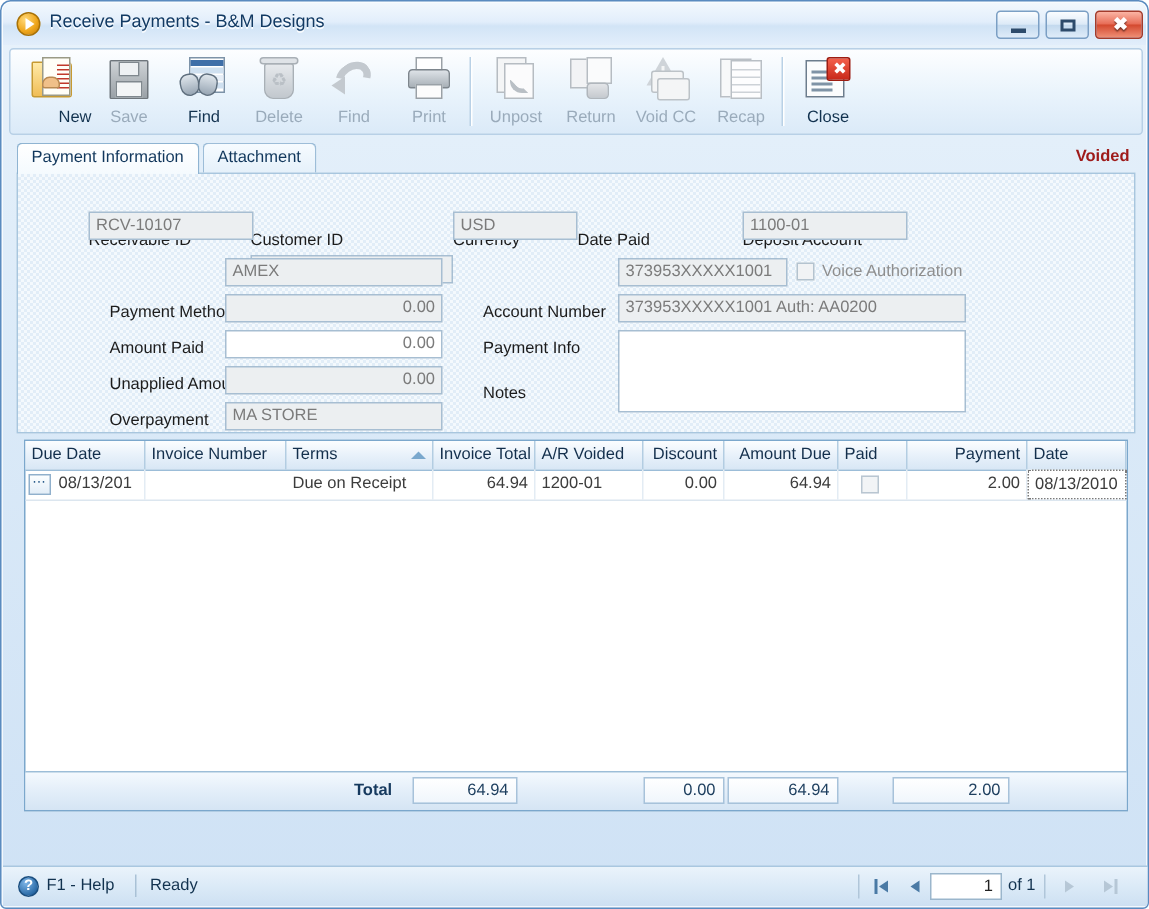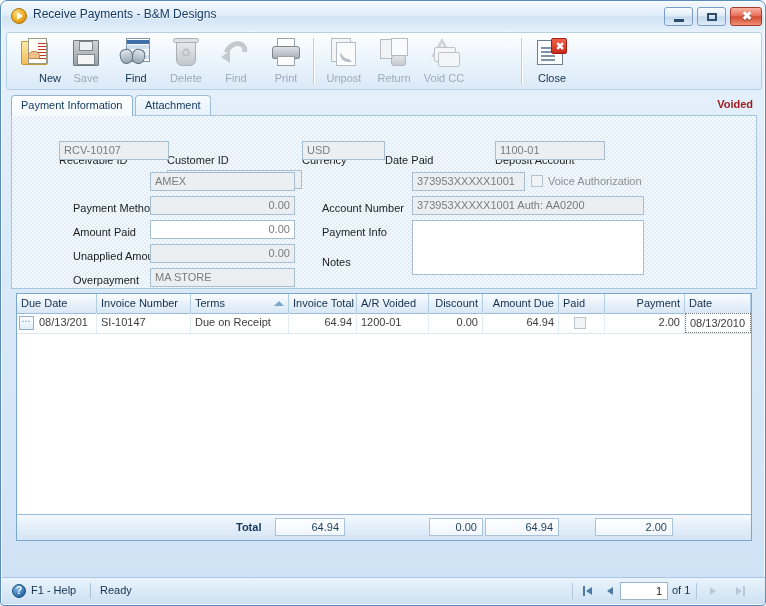--- a/index.html
+++ b/index.html
@@ -650,20 +650,32 @@
     <div class="tbtn dis" id="tb-void" style="left:412px;">
       <div class="glyph" id="i-void">
         <div class="ico tri"></div>
           <div class="ico bang"></div>
         <div class="ico c1"></div>
           <div class="ico c2"></div>
       </div>
       <div class="lbl">Void CC</div>
     </div>
 
+    <div class="tbtn dis" id="tb-recap" style="left:462px;">
+      <div class="glyph" id="i-recap">
+        <div class="ico p1"></div>
+        <div class="ico p2">
+            <div class="r" style="top:5px"></div>
+            <div class="r" style="top:10px"></div>
+            <div class="r" style="top:15px"></div>
+            <div class="r" style="top:20px"></div>
+          </div>
+      </div>
+      <div class="lbl">Recap</div>
+    </div>
 
     <div class="tsep" style="left:514px;"></div>
 
     <div class="tbtn" id="tb-close" style="left:520px;">
       <div class="glyph" id="i-close">
         <div class="ico sheet">
             <div class="ln" style="top:6px"></div>
             <div class="ln" style="top:10px"></div>
             <div class="ln" style="top:14px"></div>
             <div class="ln" style="top:18px"></div>
@@ -736,21 +748,20 @@
       <div class="gh r" style="left:412px; width:54px;">Discount</div>
       <div class="gh r" style="left:466px; width:76px;">Amount Due</div>
       <div class="gh" style="left:542px; width:46px;">Paid</div>
       <div class="gh r" style="left:588px; width:80px;">Payment</div>
       <div class="gh" style="left:668px; width:66px;">Date</div>
     </div>
 
     <div id="gridrow">
       <div id="ellipsis-btn">⋯</div>
       <div class="gc" style="left:18px;  width:62px;">08/13/201</div>
-      <div class="gc" style="left:80px;  width:94px;">SI-10147</div>
       <div class="gc" style="left:174px; width:98px;">Due on Receipt</div>
       <div class="gc r" style="left:272px; width:68px;">64.94</div>
       <div class="gc" style="left:340px; width:72px;">1200-01</div>
       <div class="gc r" style="left:412px; width:54px;">0.00</div>
       <div class="gc r" style="left:466px; width:76px;">64.94</div>
       <div class="gc" style="left:542px; width:46px;">
         <div class="cellcheck" style="left:15px;"></div>
       </div>
       <div class="gc r" style="left:588px; width:80px;">2.00</div>
       <div class="gc focus" style="left:668px; width:66px;">08/13/2010</div>

